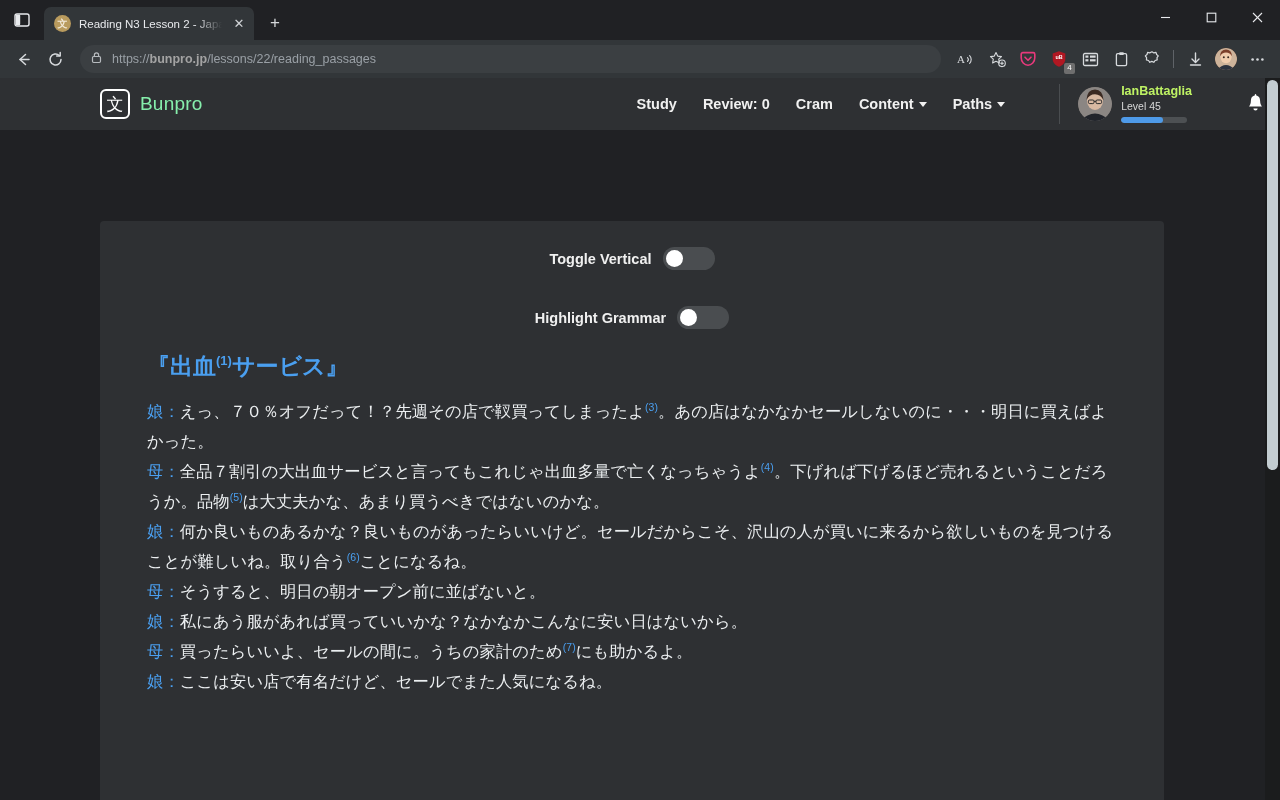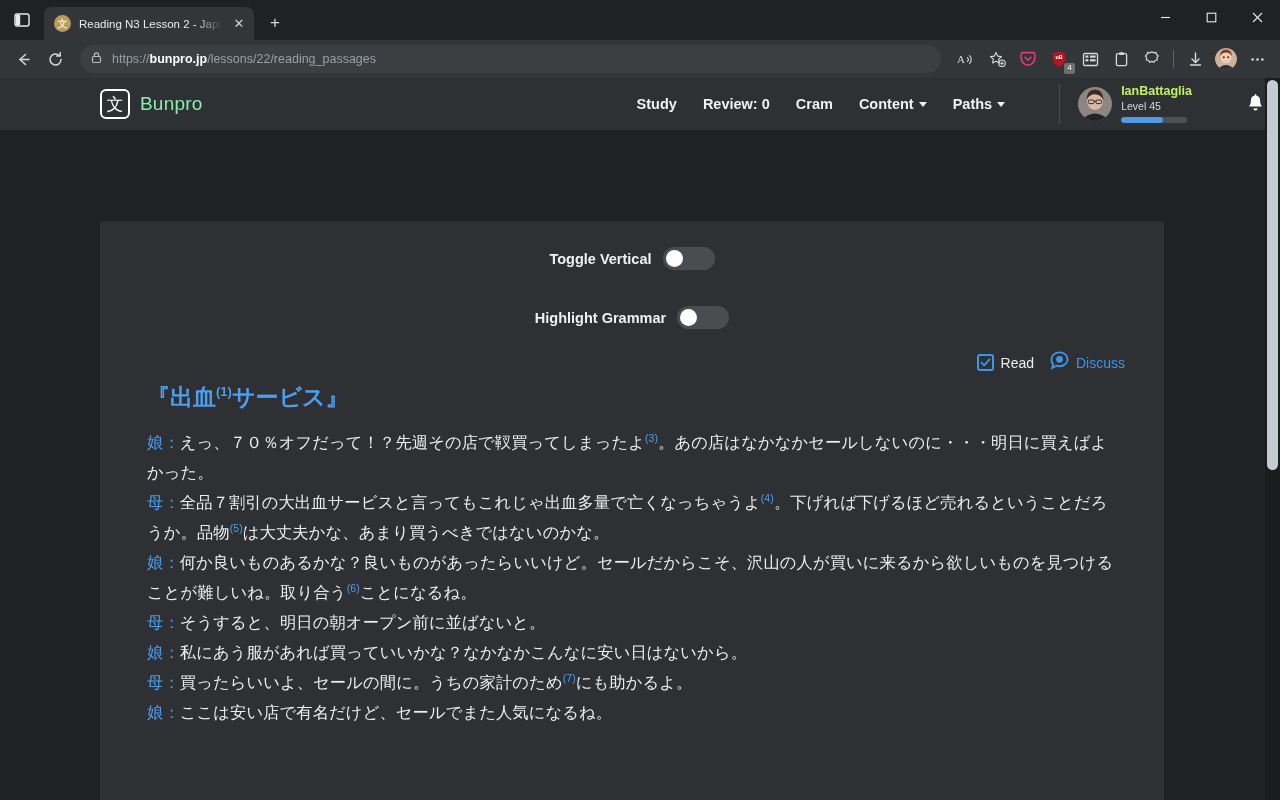--- a/index.html
+++ b/index.html
@@ -59,21 +59,21 @@
     color: #d7dadd; border-radius: 4px; flex: 0 0 30px;
   }
   .omnibox {
     flex: 1; height: 28px; background: #3b3f42; border-radius: 14px;
     display: flex; align-items: center; padding: 0 10px; gap: 9px; margin: 0 8px;
     min-width: 0;
   }
   .omnibox .url {
     font-size: 12.5px; color: #9aa0a6; white-space: nowrap; overflow: hidden; flex: 1;
   }
-  .omnibox .url b { color: #ffffff; font-weight: 600; }
+  .omnibox .url b { color: #a3a3a3; font-weight: 600; }
   .tb-right { display: flex; align-items: center; gap: 1px; }
   .tb-right .sep { width: 1px; height: 18px; background: #5f6368; margin: 0 5px; }
   .badge-wrap { position: relative; }
   .badge {
     position: absolute; right: -1px; bottom: 0px; background: #6e6e6e; color: #fff;
     font-size: 8px; line-height: 10px; min-width: 11px; height: 11px; text-align: center;
     border-radius: 2px; padding: 0 1px;
   }
   .avatar-tb {
     width: 22px; height: 22px; border-radius: 50%; overflow: hidden;
@@ -394,39 +394,20 @@
             </div>
         </div>
         <div class="toggle-group">
           <span class="toggle-label">Highlight Grammar</span>
           <div class="switch">
               <div class="knob"></div>
             </div>
         </div>
       </div>
 
-      <div class="read-row">
-        <div class="read-item">
-          <span class="checkbox">
-            <svg width="11" height="11" viewBox="0 0 11 11">
-                <path d="M1.5 5.6 L4.2 8.4 L9.5 2.4" fill="none" stroke="#3b95e8" stroke-width="1.8" stroke-linecap="round" stroke-linejoin="round"></path>
-              </svg>
-          </span>
-          <span class="read-label">Read</span>
-        </div>
-        <div class="read-item">
-          <span>
-            <svg width="19" height="19" viewBox="0 0 19 19">
-                <path d="M9.5 1.4 c4.5 0 8.1 3 8.1 6.9 0 3.9-3.6 6.9-8.1 6.9 -1 0-2-.2-2.9-.5 L2.2 17 l1-3.5 C1.9 12.2 1.4 10.6 1.4 8.3 1.4 4.4 5 1.4 9.5 1.4z" fill="none" stroke="#3b95e8" stroke-width="1.9"></path>
-                <circle cx="9.5" cy="8.3" r="3.4" fill="#3b95e8"></circle>
-              </svg>
-          </span>
-          <span class="discuss-label">Discuss</span>
-        </div>
-      </div>
 
       <div class="passage-title">
         <span>『</span><span>出血</span><sup class="title-sup">(1)</sup><span>サービス</span><span>』</span>
       </div>
 
       <div class="passage" id="passage">
           <p class="line"><span class="spk">娘：</span><span>えっ、７０％オフだって！？先週その店で靫買ってしまったよ</span><sup>(3)</sup><span>。あの店はなかなかセールしないのに・・・明日に買えばよかった。</span></p>
           <p class="line"><span class="spk">母：</span><span>全品７割引の大出血サービスと言ってもこれじゃ出血多量で亡くなっちゃうよ</span><sup>(4)</sup><span>。下げれば下げるほど売れるということだろうか。品物</span><sup>(5)</sup><span>は大丈夫かな、あまり買うべきではないのかな。</span></p>
           <p class="line"><span class="spk">娘：</span><span>何か良いものあるかな？良いものがあったらいいけど。セールだからこそ、沢山の人が買いに来るから欲しいものを見つけることが難しいね。取り合う</span><sup>(6)</sup><span>ことになるね。</span></p>
           <p class="line"><span class="spk">母：</span><span>そうすると、明日の朝オープン前に並ばないと。</span></p>

